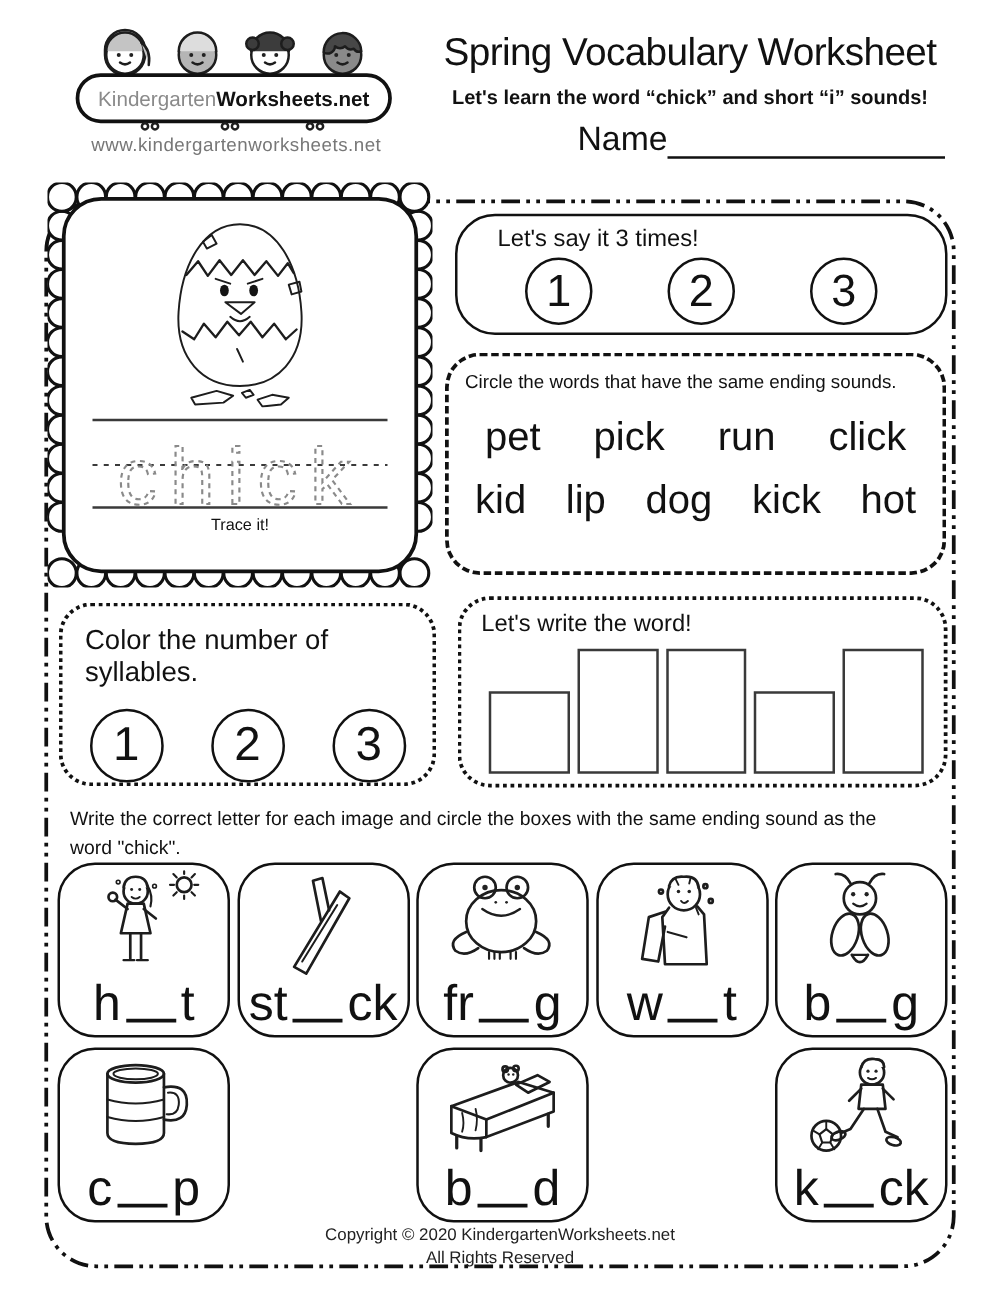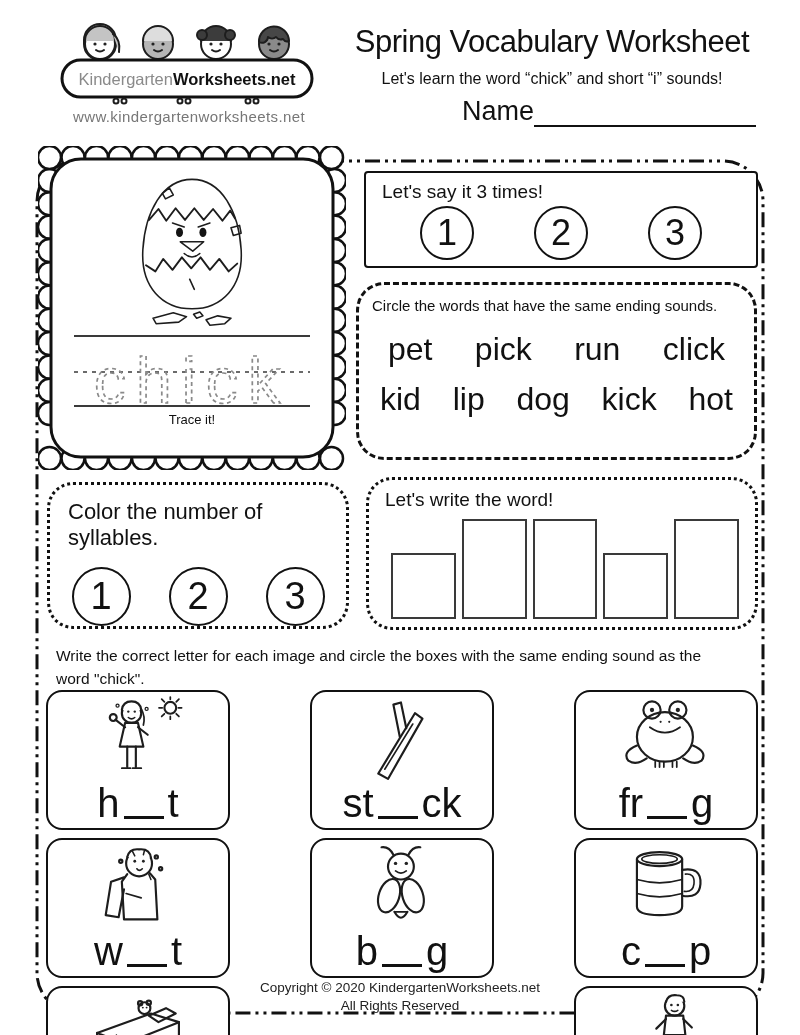--- a/index.html
+++ b/index.html
@@ -5,32 +5,32 @@
   html,body{margin:0;padding:0;background:#fff;}
   .page{position:relative;width:800px;height:1035px;background:#fff;overflow:hidden;
         font-family:"Liberation Sans",sans-serif;color:#111;}
   svg{display:block;}
   .stroke{fill:none;stroke:#1d1d1d;stroke-width:2;stroke-linecap:round;stroke-linejoin:round;}
   
   .logo{position:absolute;left:58px;top:8px;width:262px;text-align:center;}
   .logo-url{font-size:15px;color:#777;letter-spacing:.4px;margin-top:0;}
   .title-block{position:absolute;left:328px;top:24px;width:448px;text-align:center;}
   .main-title{font-size:31px;letter-spacing:-.5px;white-space:nowrap;}
-  .subtitle{font-size:16px;font-weight:400;margin-top:10px;white-space:nowrap;}
+  .subtitle{font-size:16px;font-weight:700;margin-top:10px;white-space:nowrap;}
   .name-row{position:absolute;left:462px;top:96px;font-size:27px;display:flex;align-items:flex-end;}
   .name-line{display:inline-block;width:222px;border-bottom:2.5px solid #111;height:26px;}
   
   .cut-border{position:absolute;left:34px;top:158px;}
   
   .chick-box{position:absolute;left:38px;top:146px;width:308px;height:324px;}
   .chick-content{position:absolute;left:16px;top:14px;width:276px;height:296px;text-align:center;}
   .trace-label{font-size:13px;margin-top:2px;}
   
   .say-box{position:absolute;left:364px;top:171px;width:394px;height:97px;border:2.5px solid #111;
-           border-radius:4px;box-sizing:border-box;padding:8px 16px 0;background:#fff;}
+           border-radius:32px;box-sizing:border-box;padding:8px 32px 0;background:#fff;}
   .box-title{font-size:19px;}
   .circle-row{display:flex;justify-content:center;gap:60px;margin-top:3px;}
   .num-circle{width:50px;height:50px;border:2.2px solid #111;border-radius:50%;
               display:flex;align-items:center;justify-content:center;font-size:36px;}
   
   .ending-box{position:absolute;left:356px;top:282px;width:401px;height:178px;border:3px dashed #111;
               border-radius:28px;box-sizing:border-box;padding:12px 13px 0;background:#fff;}
   .ending-instruction{font-size:15px;white-space:nowrap;}
   .word-row{display:flex;justify-content:space-between;font-size:32px;margin-top:13px;padding:0 8px;}
   .word-row.second{margin-top:17px;padding:0 16px;}
@@ -44,21 +44,21 @@
   .write-box{position:absolute;left:366px;top:477px;width:392px;height:153px;border:3.5px dotted #111;
              border-radius:26px;box-sizing:border-box;padding:9px 16px 0;background:#fff;}
   .letter-boxes{display:flex;align-items:flex-end;gap:6px;margin-top:4px;padding-left:6px;height:104px;}
   .lbox{width:68px;border:2.5px solid #3a3a3a;background:#fff;box-sizing:border-box;}
   .lbox.short{height:66px;}
   .lbox.tall{height:100px;}
   
   .exercise-instruction{position:absolute;left:56px;top:644px;width:706px;font-size:15.5px;line-height:1.5;}
   .cards{position:absolute;left:46px;top:690px;width:712px;display:flex;flex-wrap:wrap;
          justify-content:space-between;row-gap:8px;}
-  .card{width:184px;height:140px;border:2.5px solid #111;border-radius:16px;box-sizing:border-box;
+  .card{width:138px;height:140px;border:2.5px solid #111;border-radius:30px;box-sizing:border-box;
         background:#fff;display:flex;flex-direction:column;align-items:center;padding-top:3px;}
   .card-img{height:86px;display:flex;align-items:center;justify-content:center;}
   .card-word{font-size:40px;line-height:44px;white-space:nowrap;}
   .blank{display:inline-block;width:40px;height:4px;border-bottom:3.5px solid #111;margin:0 4px;
          transform:translateY(2px);}
   
   .footer{position:absolute;left:40px;top:979px;width:720px;text-align:center;font-size:13.5px;
           line-height:1.35;color:#222;}
   .scallop{fill:#fff;stroke:#111;stroke-width:2.5;}
 </style>

